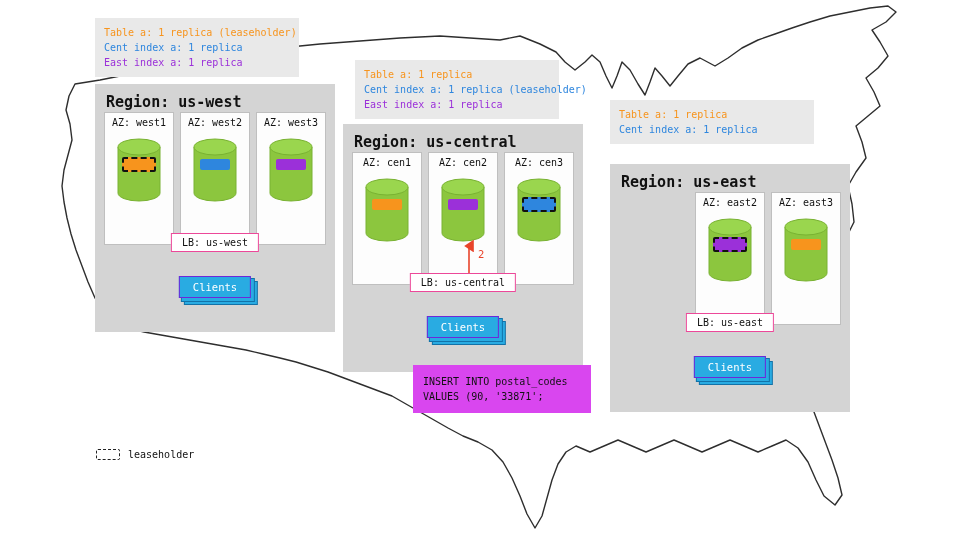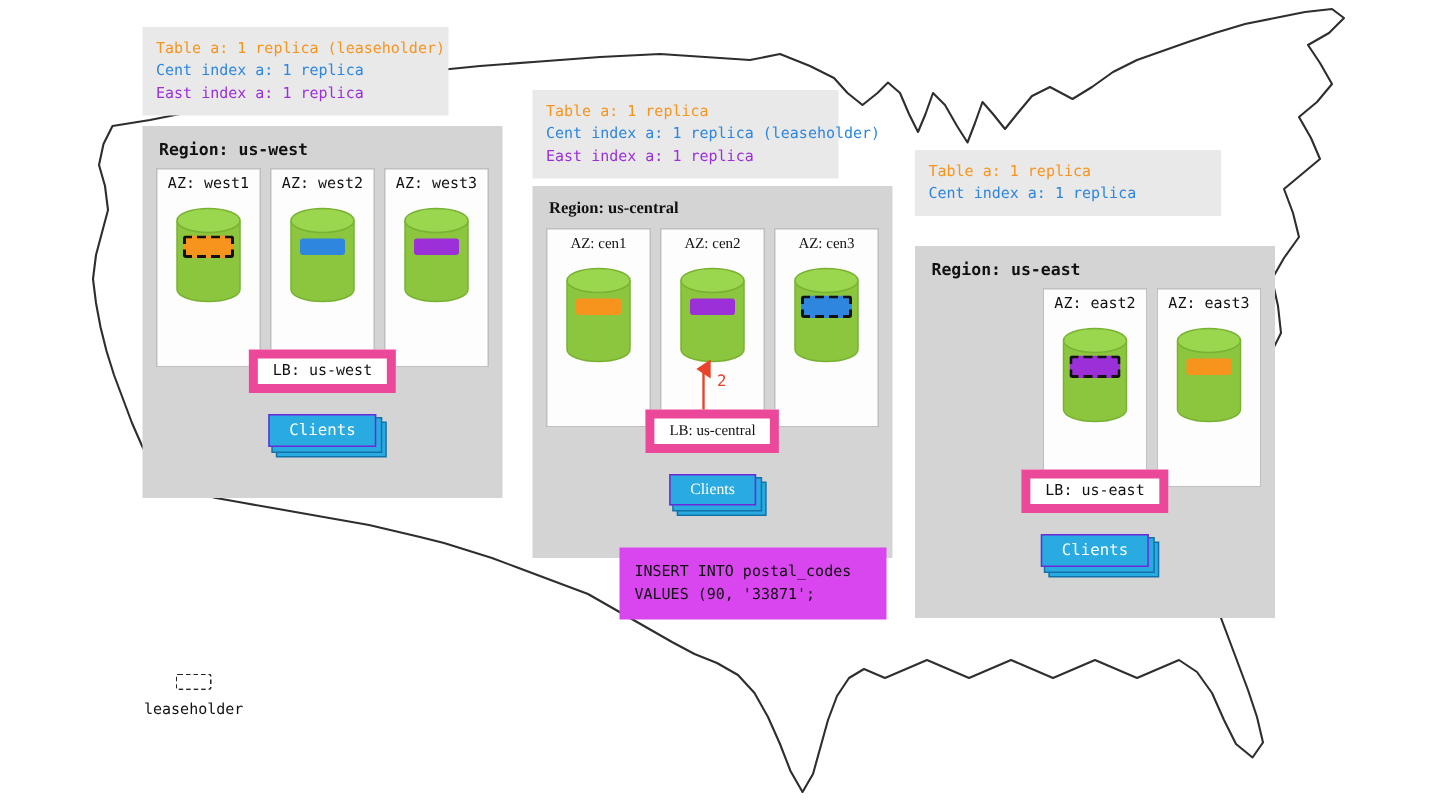--- a/index.html
+++ b/index.html
@@ -3,37 +3,37 @@
 <meta charset="utf-8">
 <style>
   html,body{margin:0;padding:0;background:#fff;}
   body{width:960px;height:540px;position:relative;overflow:hidden;
        font-family:"DejaVu Sans Mono","Liberation Mono",monospace;color:#111;}
   .canvas{position:absolute;inset:0;}
   svg.map{position:absolute;left:0;top:0;}
   .ann-box{position:absolute;width:204px;background:#e9e9e9;padding:7px 9px;box-sizing:border-box;
            font-size:10px;line-height:15px;white-space:nowrap;}
   .region{position:absolute;width:240px;height:248px;background:#d4d4d4;}
-  .region-title{position:absolute;left:11px;top:9px;font-size:11px;font-weight:600;color:#111;}
+  .region-title{position:absolute;left:11px;top:9px;font-size:15px;font-weight:600;color:#111;}
   .az{position:absolute;top:28px;width:70px;height:133px;background:#fdfdfd;border:1px solid #bfbfbf;box-sizing:border-box;}
   .az1{left:9px;} .az2{left:85px;} .az3{left:161px;}
   .az-label{text-align:center;font-size:10px;margin-top:4px;}
   .cyl{position:absolute;left:11px;top:24px;}
   .chip{position:absolute;left:19px;top:46px;width:30px;height:11px;border-radius:2px;}
   .chip.leaseholder{border:2px dashed #111;left:17px;top:44px;}
-  .lb{position:absolute;left:50%;transform:translateX(-50%);top:149px;background:#fff;border:6px solid #ec4899;
+  .lb{position:absolute;left:50%;transform:translateX(-50%);top:149px;background:#fff;border:1px solid #ec4899;
       font-size:10px;text-align:left;padding:3px 10px;white-space:nowrap;}
   .clients{position:absolute;left:50%;transform:translateX(-50%);top:192px;background:#29abe2;border:1px solid #6d28d9;
       color:#fff;font-size:10.5px;padding:4px 13px;white-space:nowrap;
       box-shadow:3px 3px 0 #29abe2,3px 3px 0 1px #1272a8,6px 6px 0 #29abe2,6px 6px 0 1px #1272a8;}
   .sql-box{position:absolute;left:413px;top:365px;width:178px;background:#d946ef;padding:9px 10px;box-sizing:border-box;
       font-size:10px;line-height:15px;white-space:nowrap;}
   .arrow-svg{position:absolute;left:458px;top:240px;}
   .arrow-label{position:absolute;left:478px;top:248px;font-size:10.5px;}
-  .lease-legend{position:absolute;left:96px;top:449px;display:flex;align-items:center;gap:8px;font-size:10px;flex-direction:column;}
+  .lease-legend{position:absolute;left:96px;top:449px;display:flex;align-items:center;gap:8px;font-size:10px;}
   .lease-chip{display:inline-block;width:22px;height:9px;border:1.5px dashed #222;background:#fff;border-radius:2px;}
 </style>
 </head>
 <body>
 
 <div class="canvas">
 
   <svg class="map" width="960" height="540" viewBox="0 0 960 540">
     <path fill="#ffffff" stroke="#2e2e2e" stroke-width="1.4" stroke-linejoin="round" d="
       M75,84 L100,80 L130,74 L165,67 L200,60 L240,53 L280,48 L320,44 L360,41 L400,38 L440,36 L470,38 L500,40 L520,36
@@ -91,21 +91,21 @@
 
     <div class="lb">LB: us-west</div>
     <div class="clients">Clients</div>
   </div>
 
   <div class="ann-box" style="left:355px;top:60px;">
     <div style="color: rgb(247, 148, 29);">Table a: 1 replica</div>
     <div style="color: rgb(46, 134, 222); text-align: center;">Cent index a: 1 replica (leaseholder)</div>
     <div style="color: rgb(155, 48, 217);">East index a: 1 replica</div>
   </div>
-  <div class="region" style="left:355px;top:124px;font-family:Liberation Serif, serif;">
+  <div class="region" style="left:343px;top:124px;">
     <div class="region-title">Region: us-central</div>
 
     <div class="az az1">
       <div class="az-label">AZ: cen1</div>
       <div class="cyl">
         <svg width="48" height="68">
             <path d="M2 10 v46 a21 8 0 0 0 42 0 v-46" fill="#8CC63E" stroke="#79B232"></path>
             <ellipse cx="23" cy="10" rx="21" ry="8" fill="#9AD64E" stroke="#79B232"></ellipse>
           </svg>
       </div>

